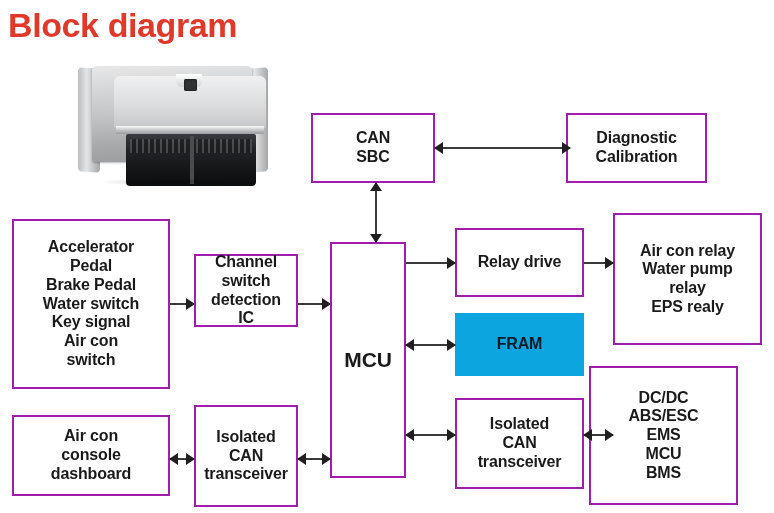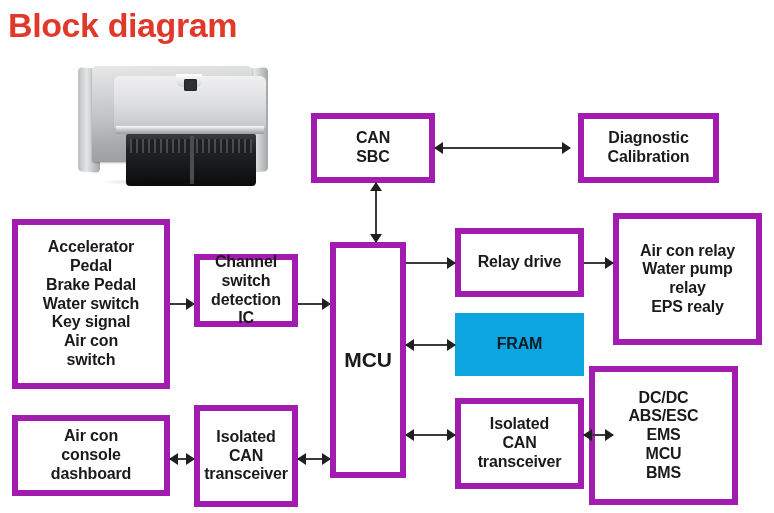--- a/index.html
+++ b/index.html
@@ -106,21 +106,21 @@
   .ecu-shadow {
     position: absolute;
     left: 26px; top: 118px;
     width: 146px; height: 8px;
     background: radial-gradient(ellipse at center, rgba(0,0,0,.22) 0%, rgba(0,0,0,0) 72%);
   }
 
   
   .block {
     position: absolute;
-    border: 6px solid #a21caf;
+    border: 2px solid #a21caf;
     background: #ffffff;
     display: flex;
     align-items: center;
     justify-content: center;
     text-align: center;
     color: #1a1a1a;
     line-height: 1.17;
     font-size: 16px;
     font-weight: 600;
     letter-spacing: -0.15px;
@@ -192,21 +192,21 @@
         <div class="ecu-conn-ribs"></div>
         <div class="ecu-conn-split"></div>
       </div>
     </div>
     <div class="ecu-shadow"></div>
   </div>
 
   <div class="block" style="left:311px; top:113px; width:124px; height:70px;">CAN
 SBC</div>
 
-  <div class="block" style="left:578px; top:113px; width:141px; height:70px;">Diagnostic
+  <div class="block" style="left:566px; top:113px; width:141px; height:70px;">Diagnostic
 Calibration</div>
 
   <div class="block" style="left:12px; top:219px; width:158px; height:170px;">Accelerator
 Pedal
 Brake Pedal
 Water switch
 Key signal
 Air con
 switch</div>
 

